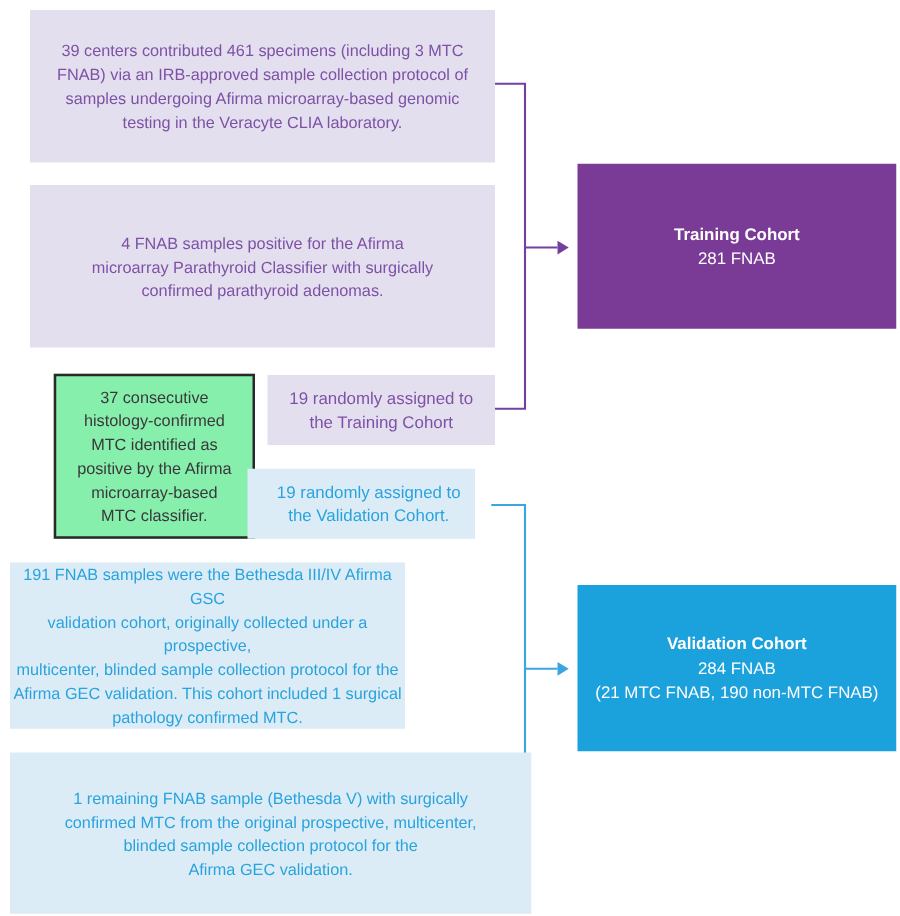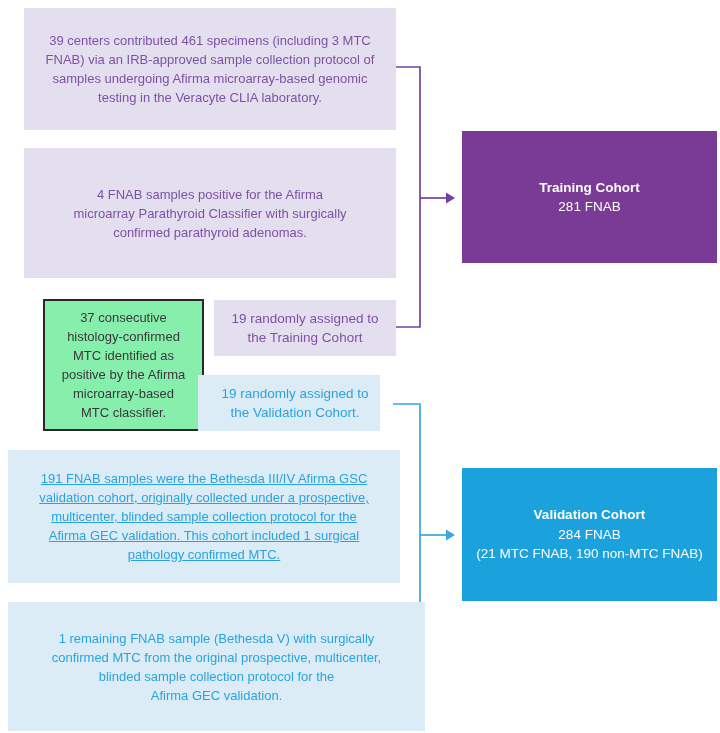--- a/index.html
+++ b/index.html
@@ -58,21 +58,21 @@
   .b-parathyroid { left: 8px;   top: 148px; width: 372px; height: 130px; }
   .b-mtc {
     left: 0; top: 299px; width: 161px; height: 132px;
     background: #86efac;
     border: 2px solid var(--box_border);
     color: var(--dark_text);
     margin-left: 43px;
   }
   .b-train-assign { left: 198px; top: 300px; width: 182px; height: 56px; font-size: 13.5px; }
   .b-valid-assign { left: 198px; top: 375px; width: 182px; height: 56px; font-size: 13.5px; padding-left: 12px; }
-  .b-gsc        { left: 8px; top: 450px; width: 392px; height: 133px; text-decoration: underline; }
+  .b-gsc        { left: 8px; top: 450px; width: 316px; height: 133px; }
   .b-remaining  { left: 8px; top: 602px; width: 417px; height: 129px; }
 
   .cohort {
     flex-direction: column;
     color: var(--white_text);
     font-size: 13.5px;
     line-height: 19.5px;
     white-space: normal;
   }
   .b-training   { left: 462px; top: 131px; width: 255px; height: 132px; background: var(--dark_purple); }

